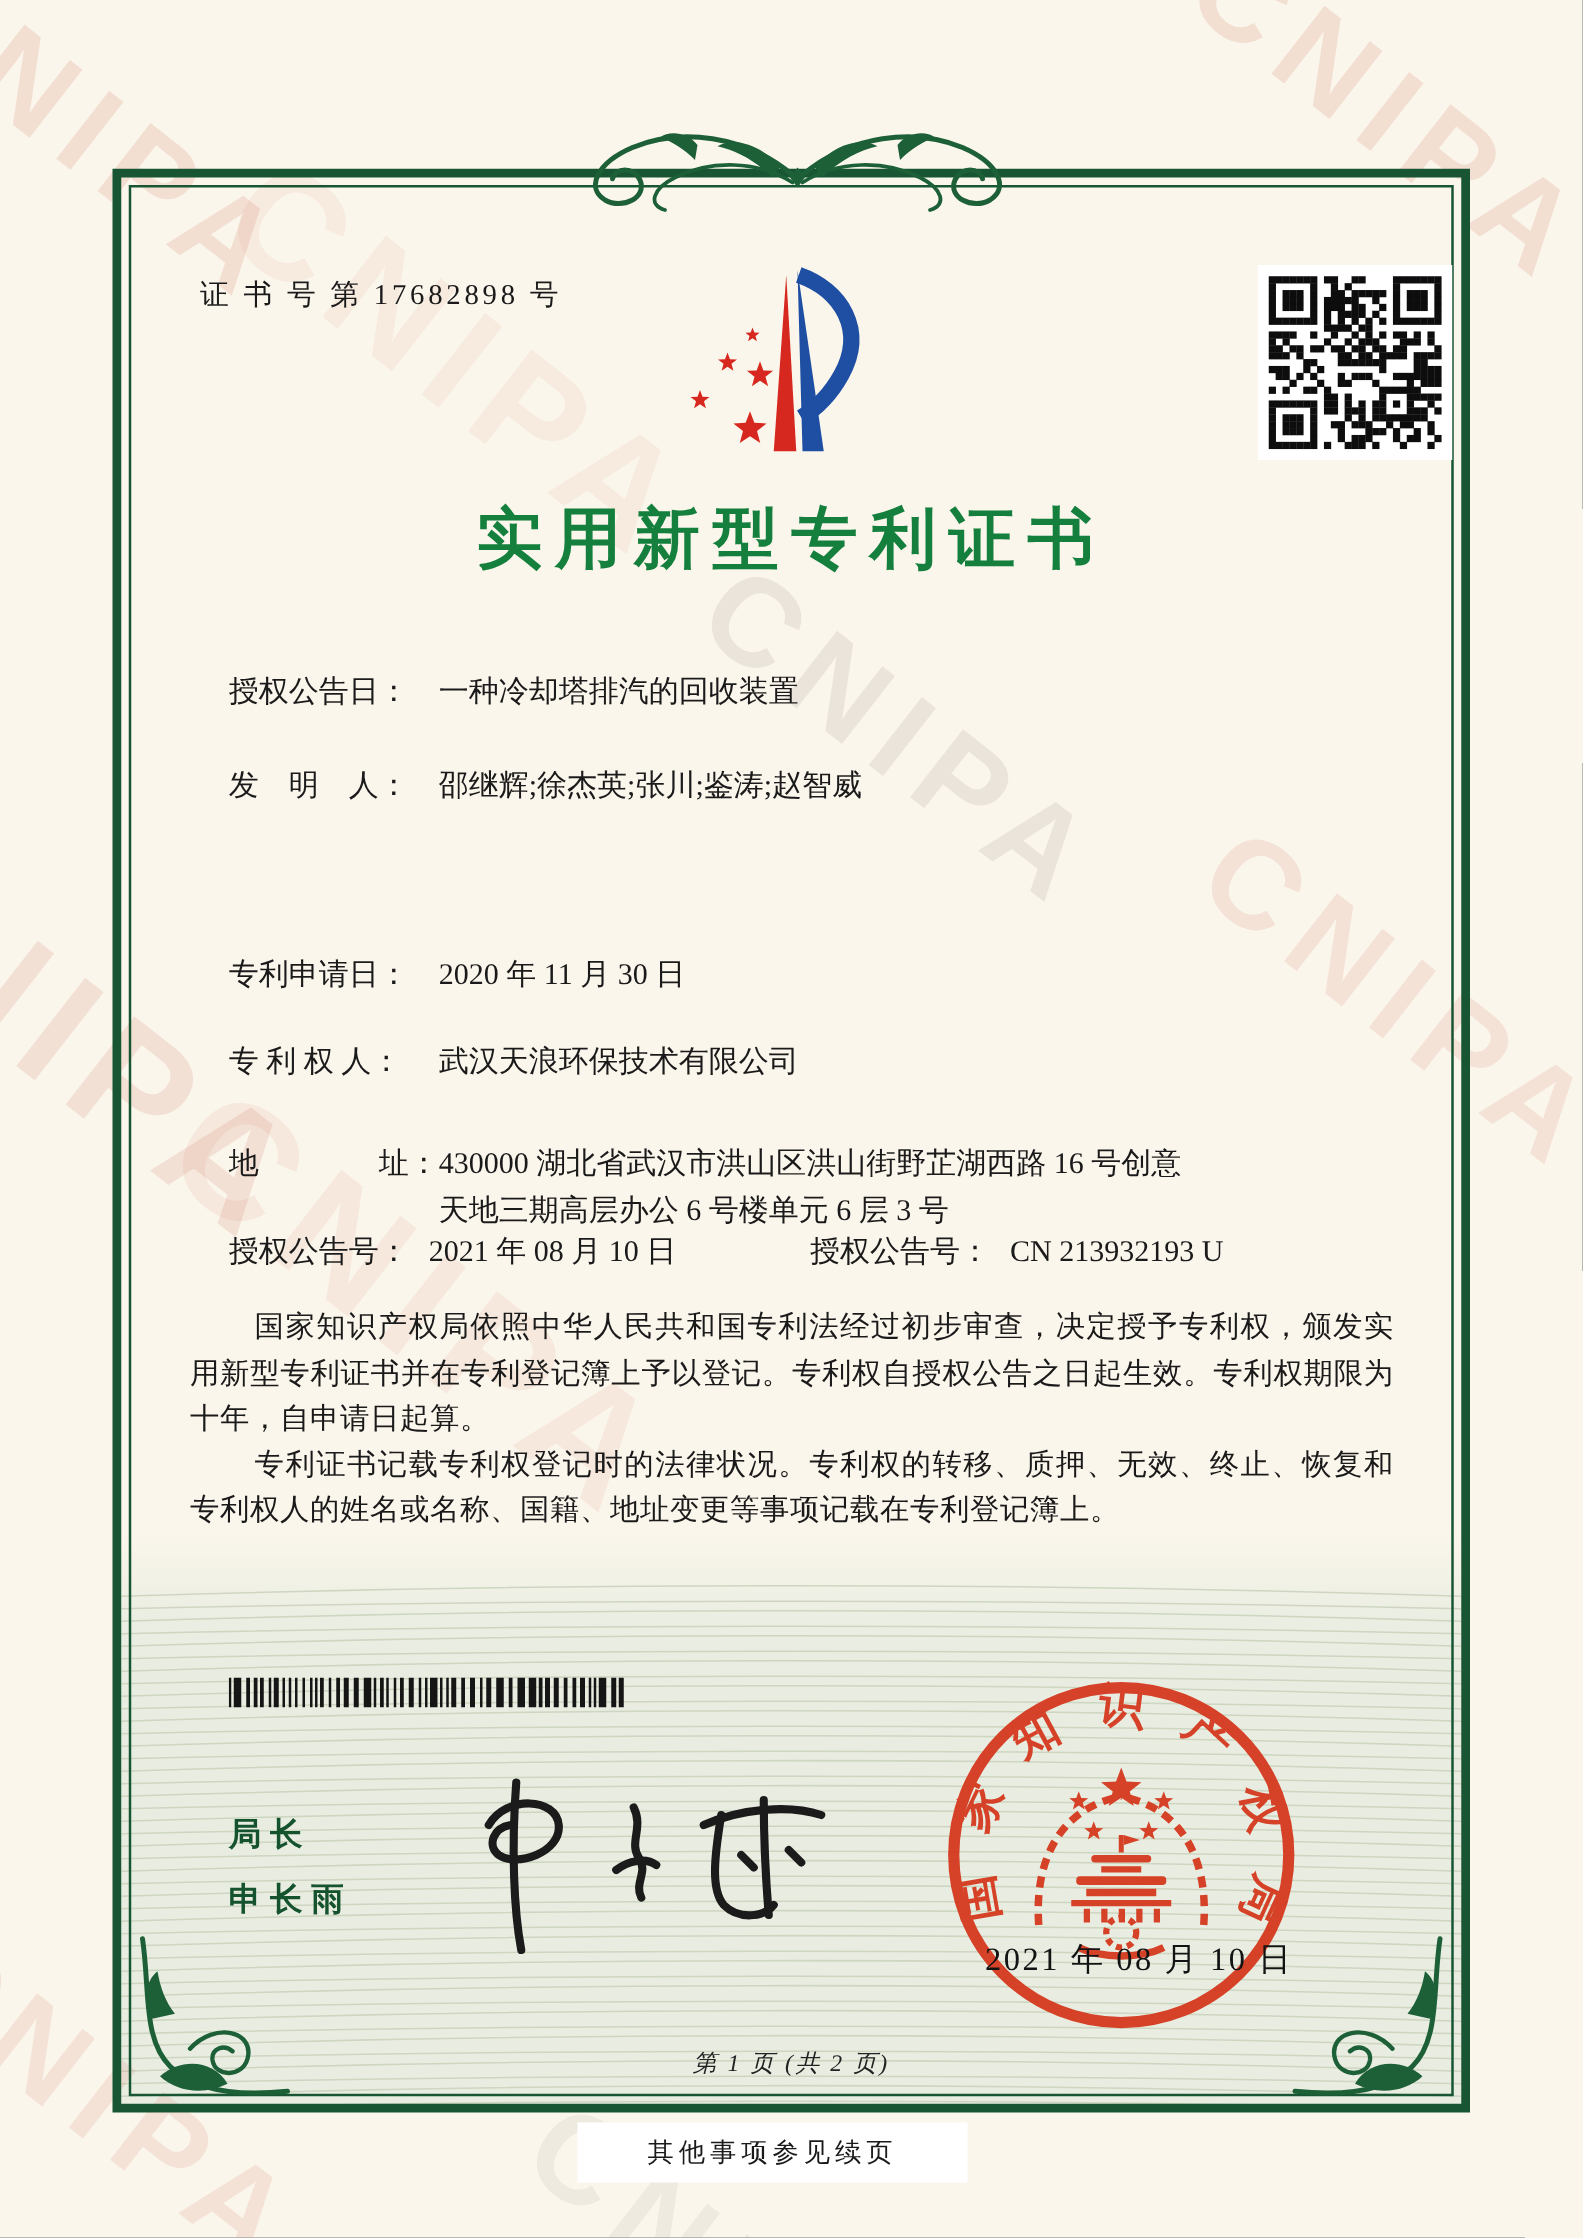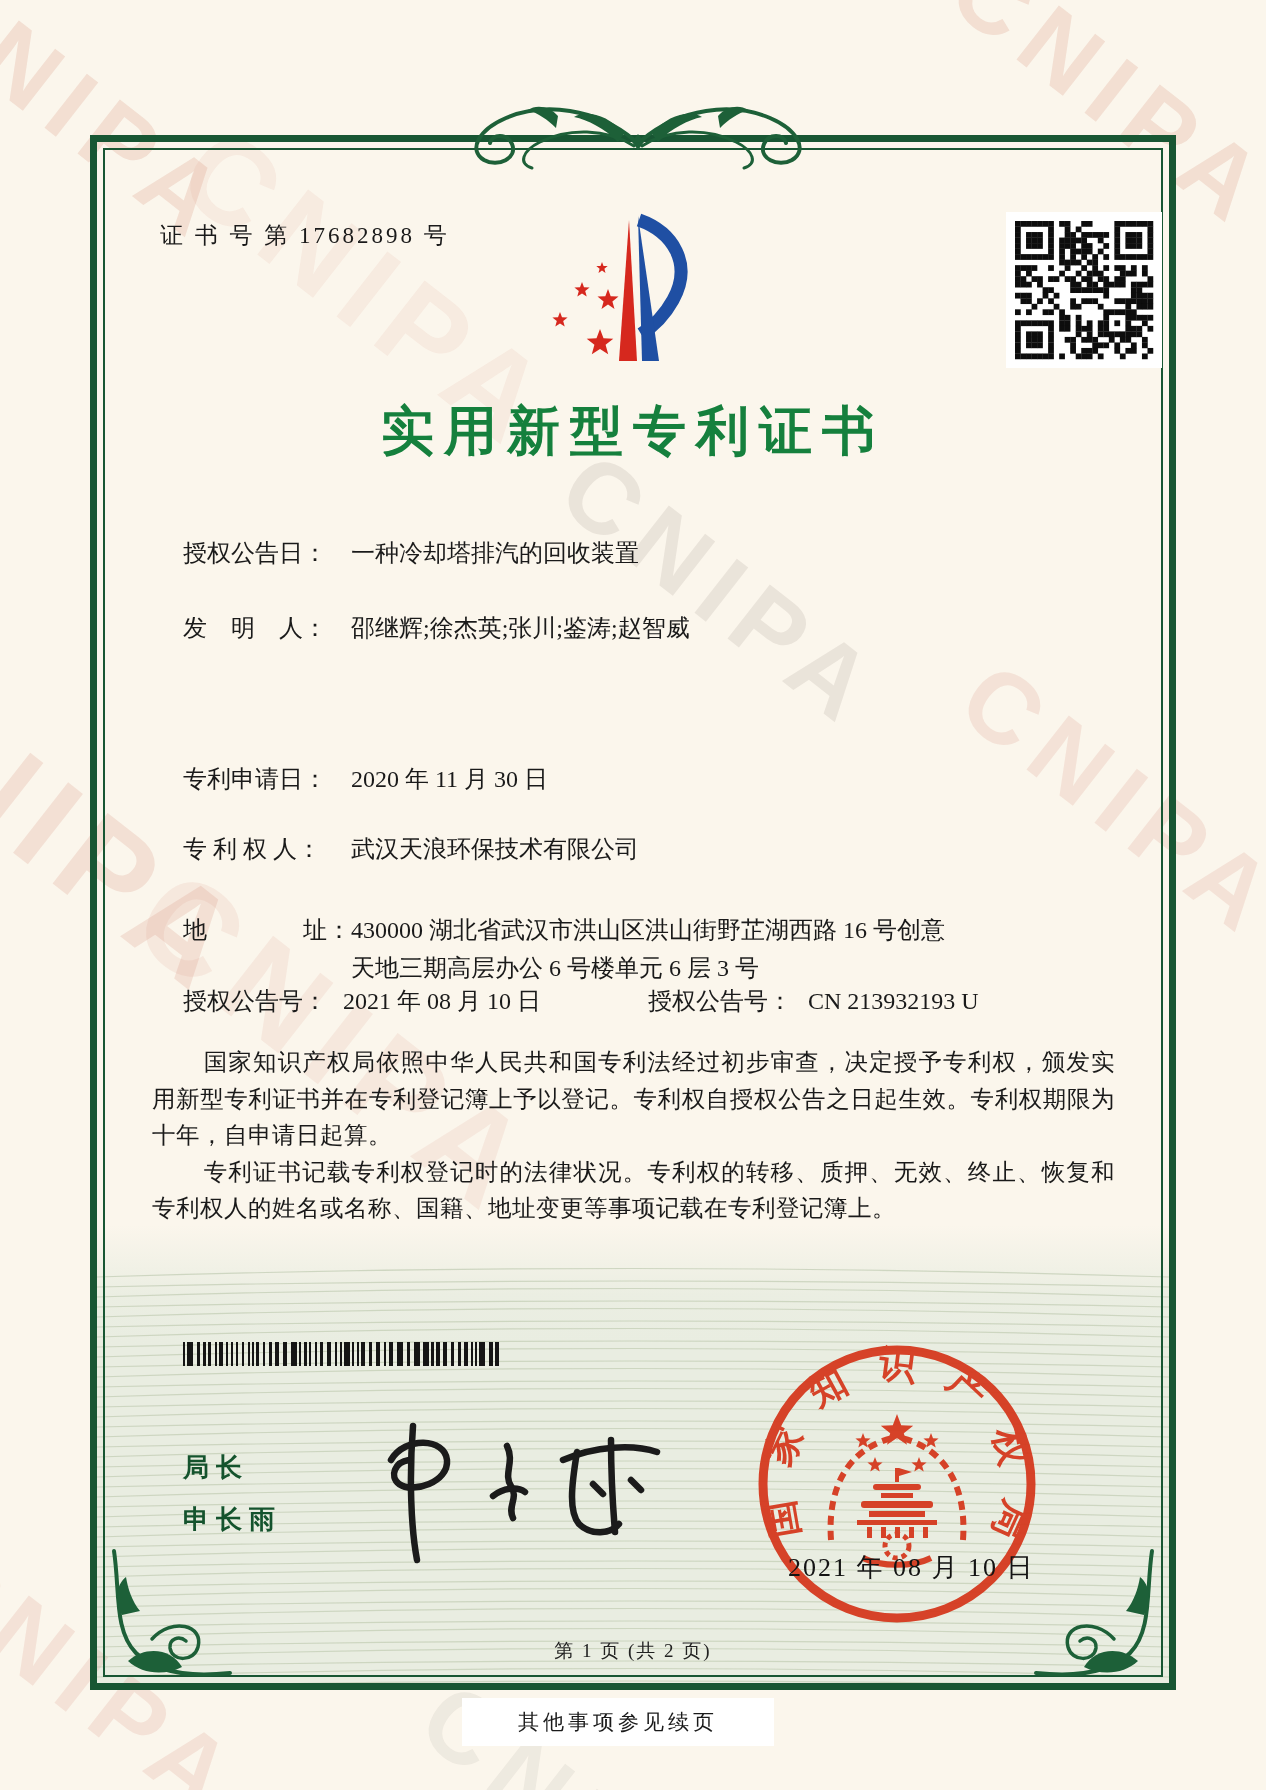--- a/index.html
+++ b/index.html
@@ -32,21 +32,21 @@
   .g2{position:absolute;left:465px;top:0;}
   .body-text{position:absolute;left:152px;top:1044px;width:963px;font-size:23.5px;
       line-height:36.5px;text-align:justify;z-index:3;letter-spacing:.5px;}
   .body-text p{margin:0;text-indent:2.2em;}
   .barcode{position:absolute;left:183px;top:1342px;z-index:3;}
   .director{position:absolute;left:183px;z-index:3;font:bold 26px "Liberation Sans","DejaVu Sans",sans-serif;letter-spacing:7px;color:#14532d;}
   .signature{position:absolute;left:385px;top:1418px;z-index:4;}
   .seal{position:absolute;left:747px;top:1334px;z-index:4;}
   .seal-date{position:absolute;left:788px;top:1550px;font-size:26px;letter-spacing:2px;color:#131313;z-index:5;}
   .footer{position:absolute;left:90px;top:1638px;width:1086px;text-align:center;
-      font-size:19px;letter-spacing:2px;color:#222;z-index:3;}
+      font-size:19px;letter-spacing:2px;color:#222;z-index:3;font-style:italic;}
   .note{position:absolute;left:462px;top:1698px;width:312px;height:48px;background:#ffffff;
       text-align:center;line-height:48px;font-size:21px;letter-spacing:4px;z-index:3;}
 </style>
 </head>
 <body>
 
 <div class="page">
 
   <span class="wm" style="left:-40px;top:-55px;color:rgba(214,140,120,.22)">CNIPA</span>
   <span class="wm" style="left:1000px;top:-70px;color:rgba(214,140,120,.22)">CNIPA</span>

